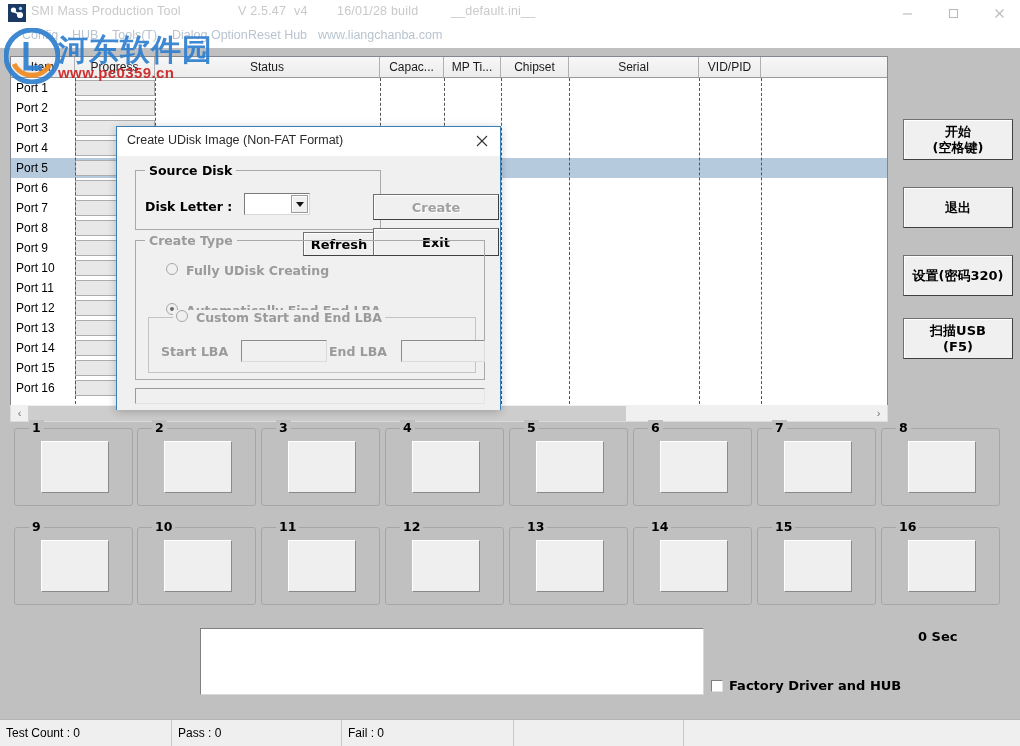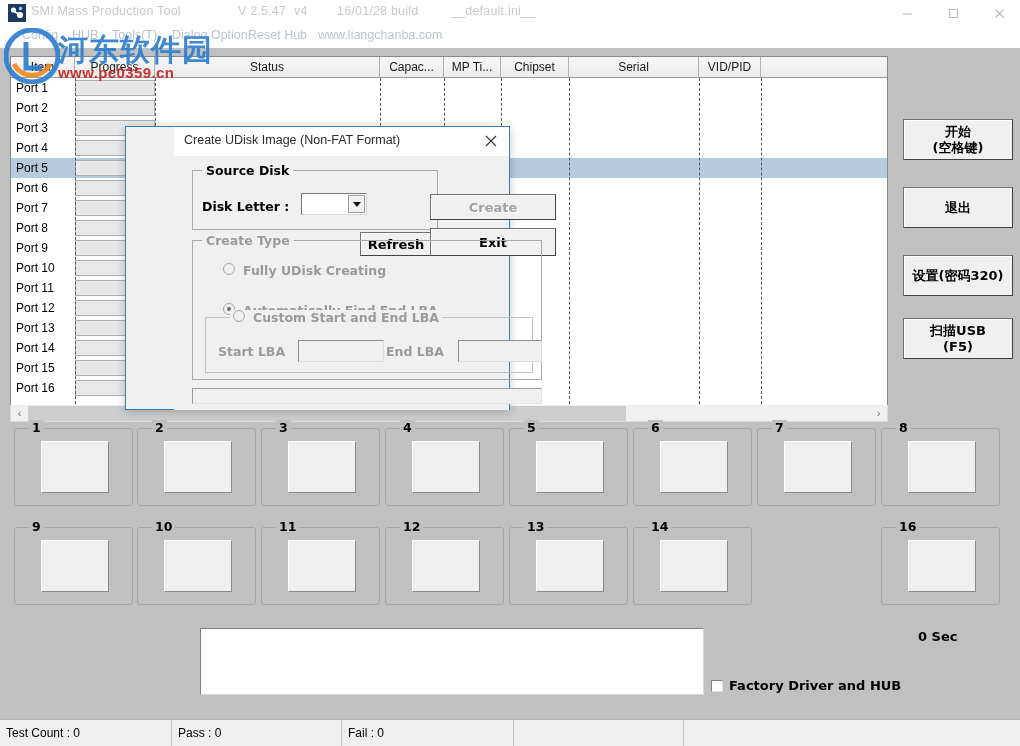--- a/index.html
+++ b/index.html
@@ -294,28 +294,27 @@
     white-space: nowrap;
   }
   .sbc0 { width: 172px; }
   .sbc1 { width: 170px; }
   .sbc2 { width: 172px; }
   .sbc3 { width: 170px; }
   .sbc4 { flex: 1; border-right: none; }
 
   
   .dialog {
-    position: absolute; left: 125px; top: 126px;
+    position: absolute; left: 116px; top: 126px;
     width: 385px; height: 284px;
     background: #f0f0f0;
     border: 1px solid #3a7fb5;
     box-sizing: border-box;
     z-index: 50;
     box-shadow: 0 2px 9px rgba(0,0,0,.22);
-    padding-left: 48px;
   }
   .dlg-title {
     position: relative;
     height: 28px;
     background: #ffffff;
     border-bottom: 1px solid #ffffff;
   }
   .dlg-title-text {
     position: absolute; left: 10px; top: 6px;
     font-size: 12.5px; color: #2b2b2b;
@@ -698,20 +697,24 @@
         <div class="pb-inner"></div>
       </div>
       <div class="portbox" style="left: 495px; top: 99px;">
         <div class="pb-label">13</div>
         <div class="pb-inner"></div>
       </div>
       <div class="portbox" style="left: 619px; top: 99px;">
         <div class="pb-label">14</div>
         <div class="pb-inner"></div>
       </div>
+      <div class="portbox" style="left: 743px; top: 99px;">
+        <div class="pb-label">15</div>
+        <div class="pb-inner"></div>
+      </div>
       <div class="portbox" style="left: 867px; top: 99px;">
         <div class="pb-label">16</div>
         <div class="pb-inner"></div>
       </div>
     </div>
 
   <div class="logbox"></div>
   <div class="sec-label">0 Sec</div>
   <div class="factory-chk">
     <div class="chkbox"></div>

